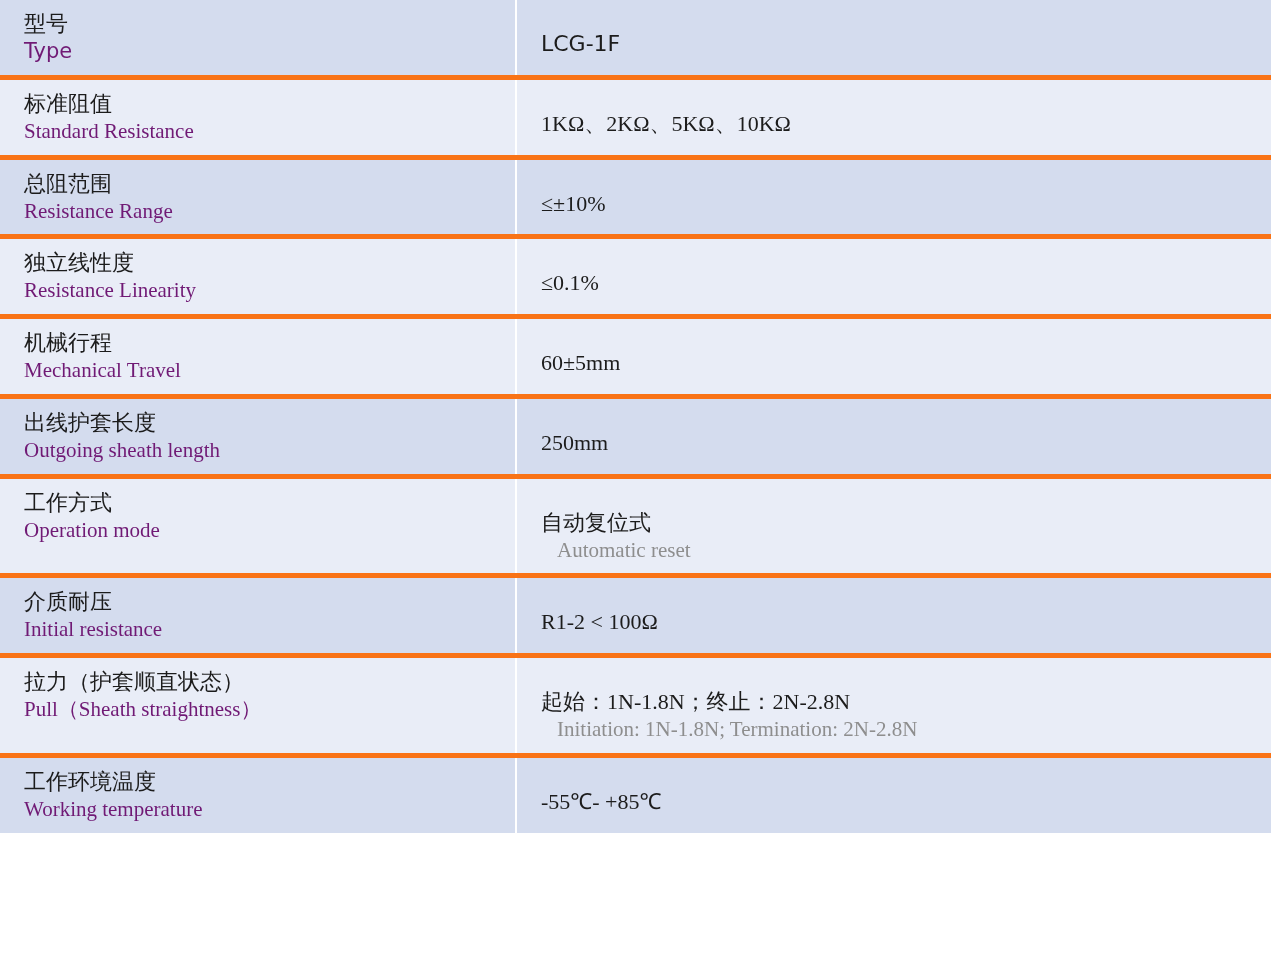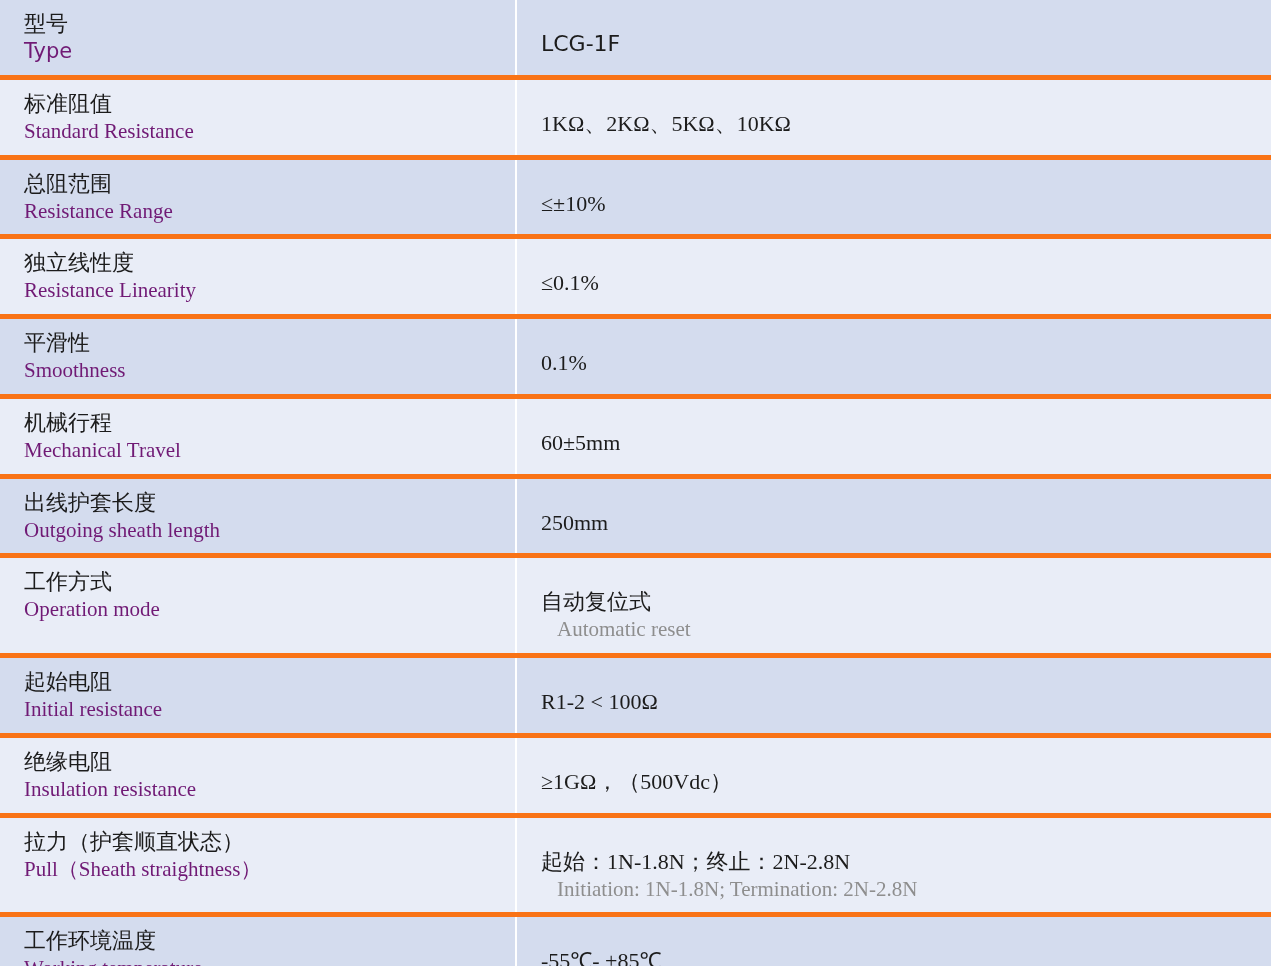--- a/index.html
+++ b/index.html
@@ -105,30 +105,20 @@
       <tr class="row-even">
         <td class="label-cell">
           <div class="cn">独立线性度</div>
           <div class="en">Resistance Linearity</div>
         </td>
         <td class="value-cell">
           <div class="cn">≤0.1%</div>
           <div class="en empty-line"></div>
         </td>
       </tr>
-      <tr class="row-odd">
-        <td class="label-cell">
-          <div class="cn">平滑性</div>
-          <div class="en">Smoothness</div>
-        </td>
-        <td class="value-cell">
-          <div class="cn">0.1%</div>
-          <div class="en empty-line"></div>
-        </td>
-      </tr>
       <tr class="row-even">
         <td class="label-cell">
           <div class="cn">机械行程</div>
           <div class="en">Mechanical Travel</div>
         </td>
         <td class="value-cell">
           <div class="cn">60±5mm</div>
           <div class="en empty-line"></div>
         </td>
       </tr>
@@ -147,35 +137,25 @@
           <div class="cn">工作方式</div>
           <div class="en">Operation mode</div>
         </td>
         <td class="value-cell">
           <div class="cn">自动复位式</div>
           <div class="en">Automatic reset</div>
         </td>
       </tr>
       <tr class="row-odd">
         <td class="label-cell">
-          <div class="cn">起始电阻</div>
+          <div class="cn">介质耐压</div>
           <div class="en">Initial resistance</div>
         </td>
         <td class="value-cell">
           <div class="cn">R1-2 &lt; 100Ω</div>
-          <div class="en empty-line"></div>
-        </td>
-      </tr>
-      <tr class="row-even">
-        <td class="label-cell">
-          <div class="cn">绝缘电阻</div>
-          <div class="en">Insulation resistance</div>
-        </td>
-        <td class="value-cell">
-          <div class="cn">≥1GΩ，（500Vdc）</div>
           <div class="en empty-line"></div>
         </td>
       </tr>
       <tr class="row-even">
         <td class="label-cell">
           <div class="cn">拉力（护套顺直状态）</div>
           <div class="en">Pull（Sheath straightness）</div>
         </td>
         <td class="value-cell">
           <div class="cn">起始：1N-1.8N；终止：2N-2.8N</div>

